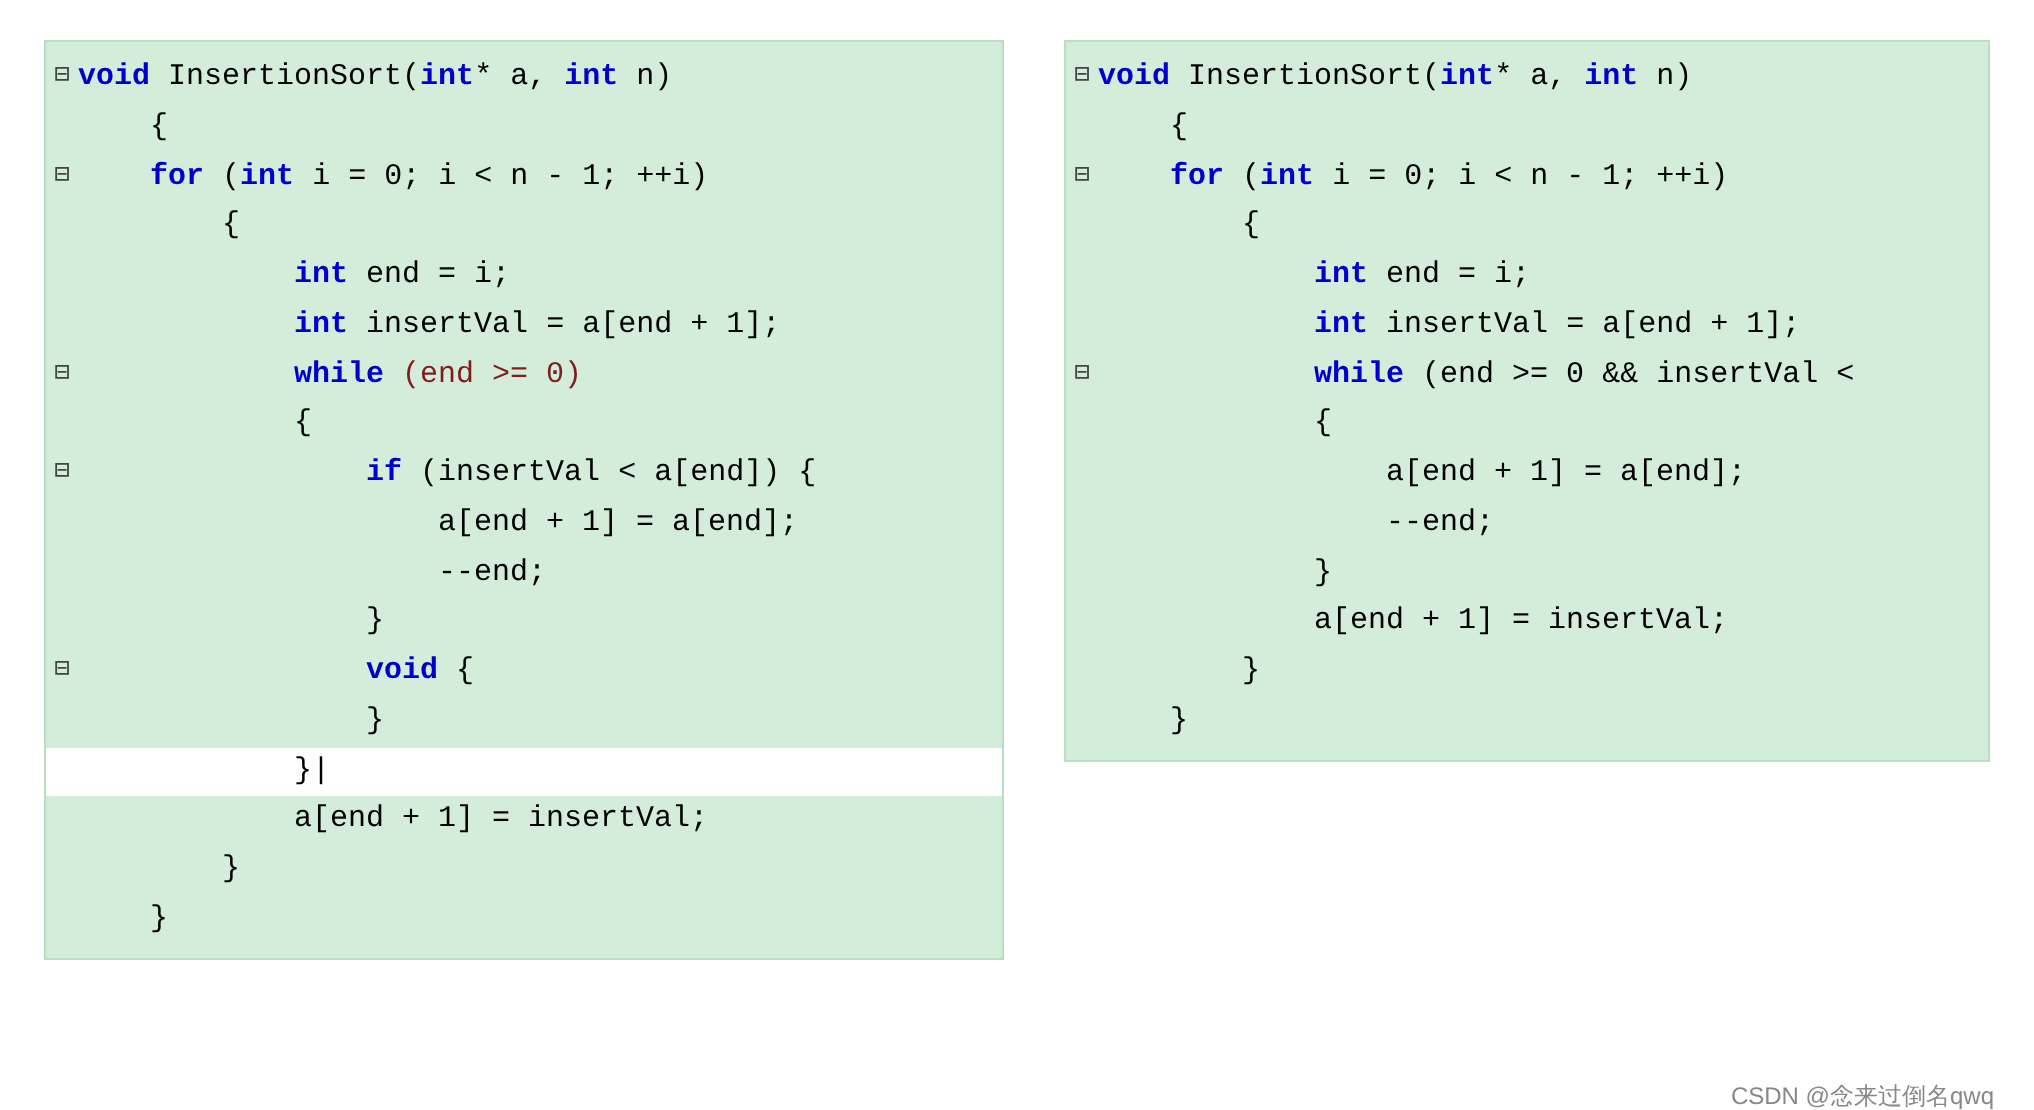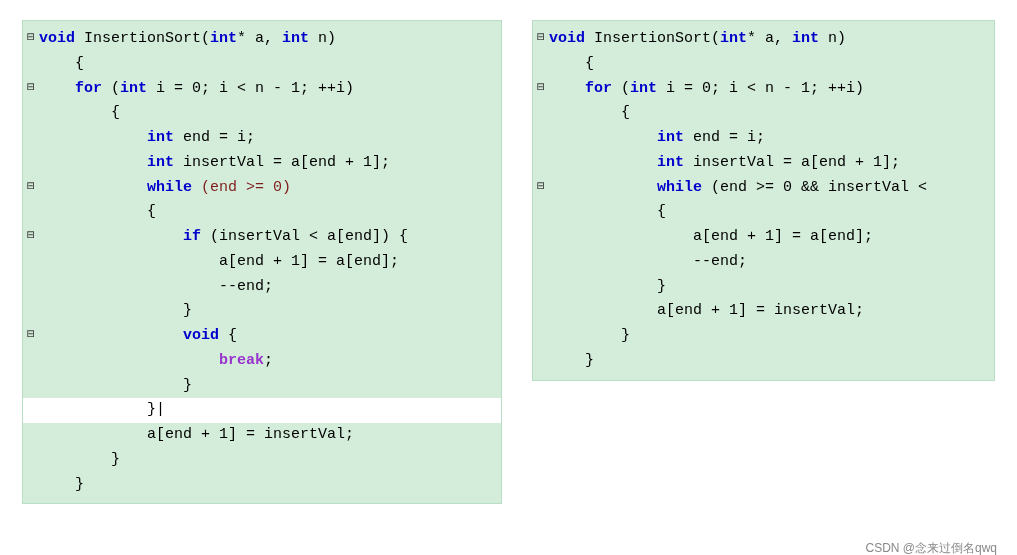--- a/index.html
+++ b/index.html
@@ -160,24 +160,20 @@
             <div class="code-line">
               <span class="fold-spacer"></span>
               <span class="line-content"><span style="color: rgb(0, 0, 0);">                }</span></span>
             </div>
             <div class="code-line">
               <span class="fold-icon" style="color: rgb(68, 68, 68); font-size: 13px;">⊟</span>
               <span class="line-content"><span style="color: rgb(0, 0, 0);">                </span><span style="color: rgb(0, 0, 204); font-weight: bold;">void</span><span style="color: rgb(0, 0, 0);"> {</span></span>
             </div>
             <div class="code-line">
               <span class="fold-spacer"></span>
-              <span class="line-content"><span style="color: rgb(0, 0, 0);">                    </span><span style="color: rgb(153, 51, 204); font-weight: bold;">break</span><span style="color: rgb(0, 0, 0);">;</span></span>
-            </div>
-            <div class="code-line">
-              <span class="fold-spacer"></span>
               <span class="line-content"><span style="color: rgb(0, 0, 0);">                }</span></span>
             </div>
             <div class="code-line highlighted">
               <span class="fold-spacer"></span>
               <span class="line-content"><span style="color: rgb(0, 0, 0);">            }</span><span style="color: rgb(0, 0, 0);">|</span></span>
             </div>
             <div class="code-line">
               <span class="fold-spacer"></span>
               <span class="line-content"><span style="color: rgb(0, 0, 0);">            a[end + 1] = insertVal;</span></span>
             </div>

